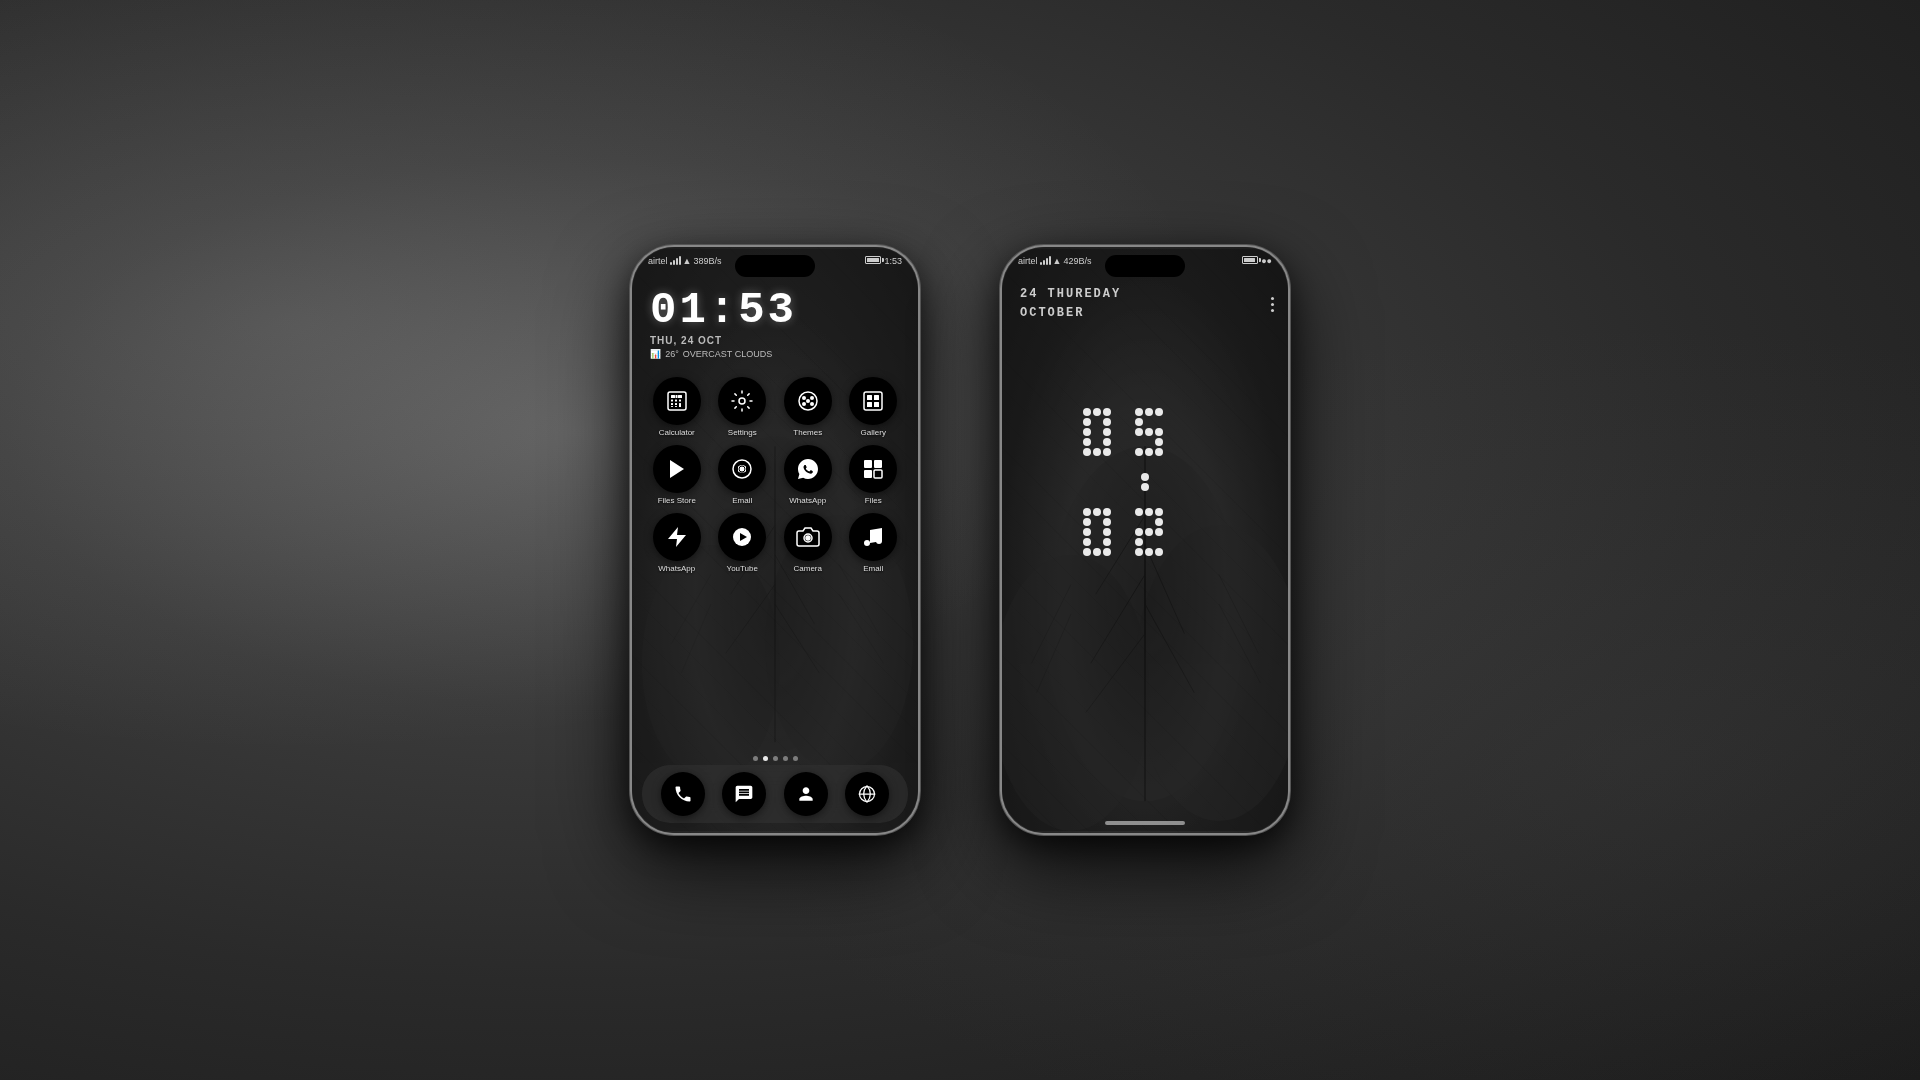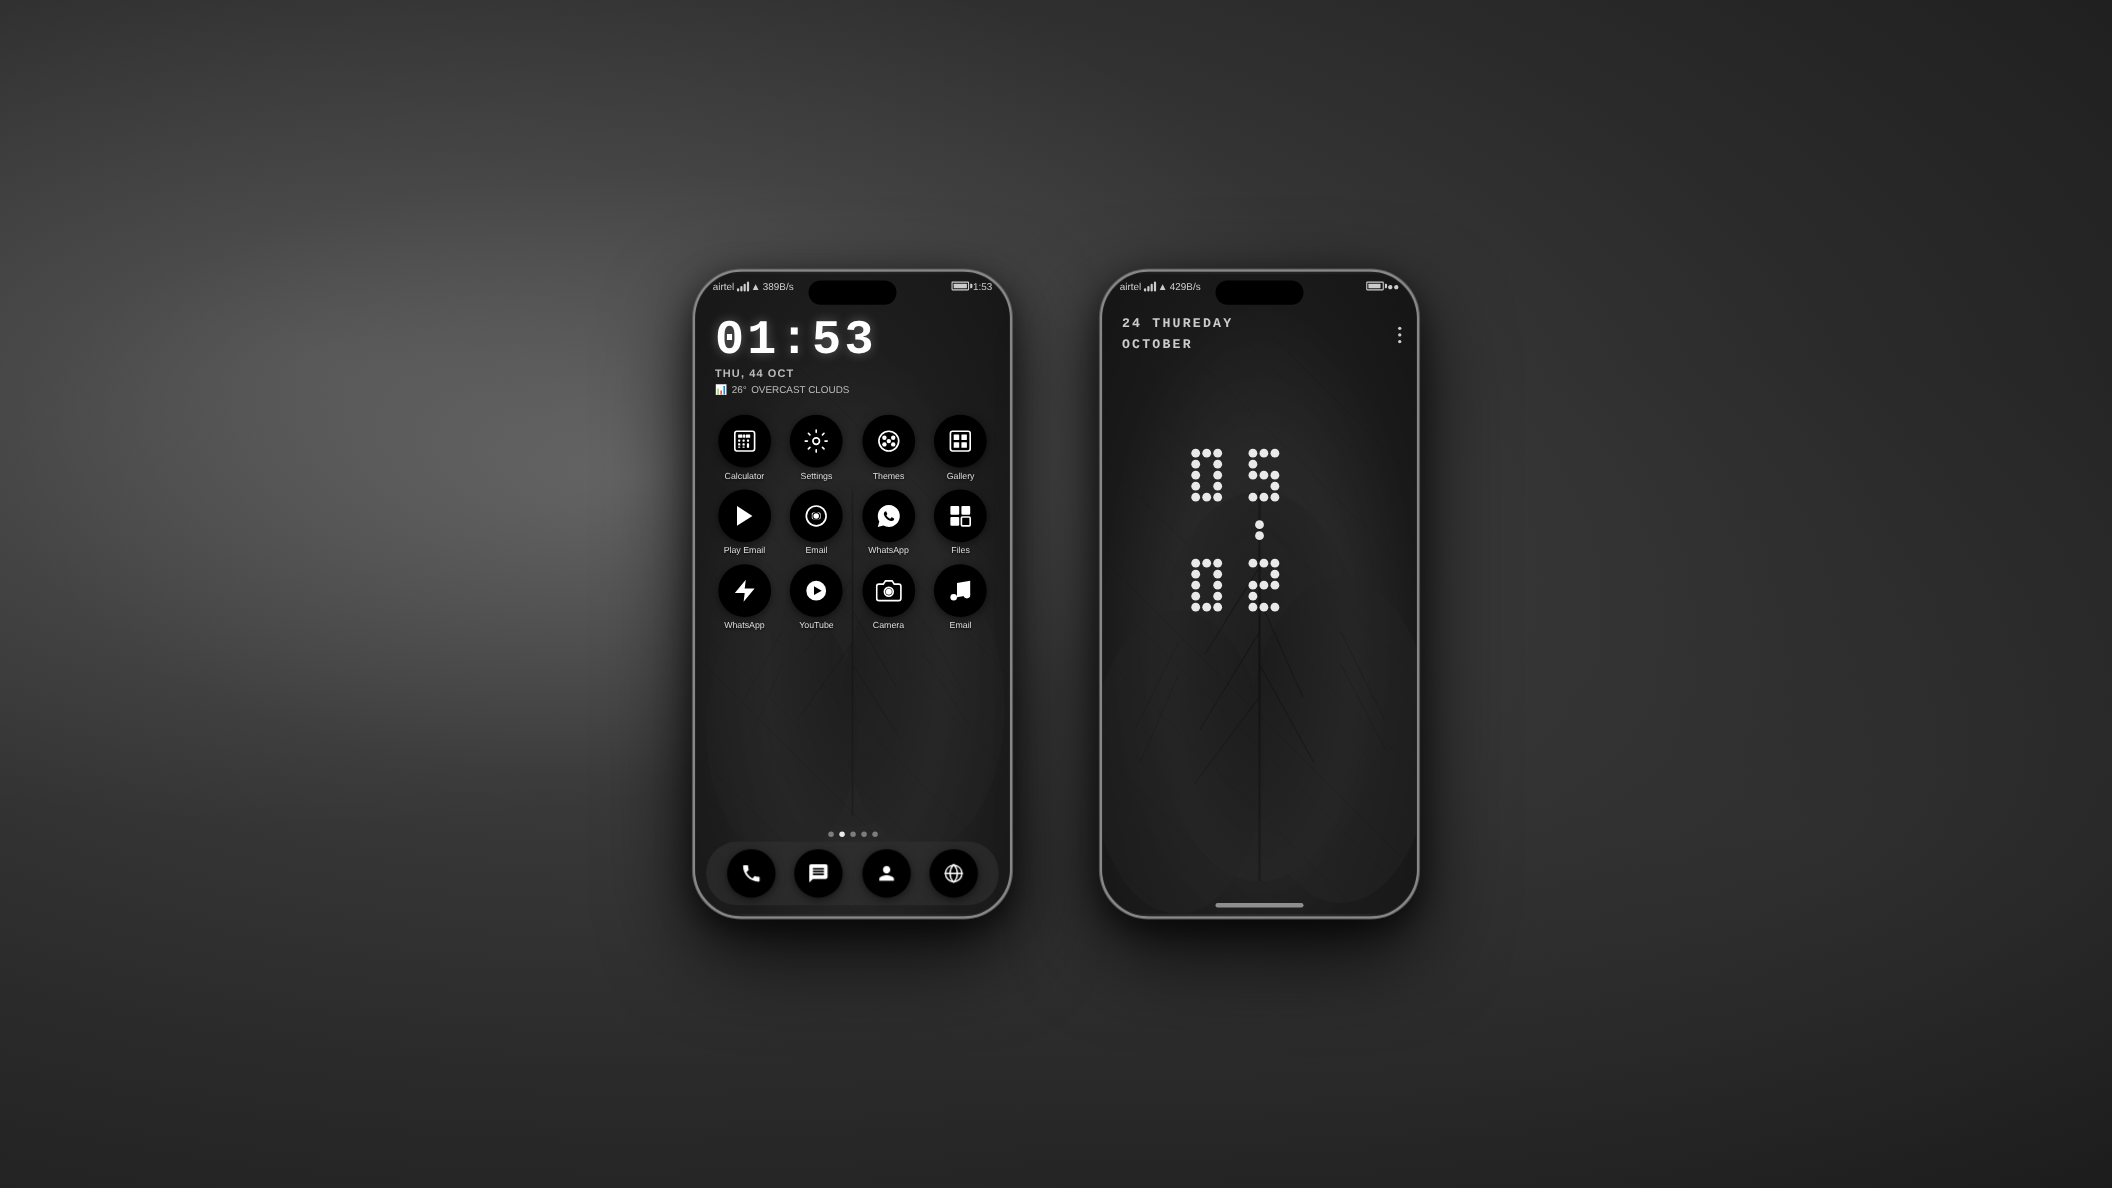--- a/index.html
+++ b/index.html
@@ -396,21 +396,21 @@
         </div>
         <div class="status-right">
           <span>
             <div class="battery-icon"><div class="battery-fill"></div></div>
           </span>
           <span>1:53</span>
         </div>
       </div>
 
       <div class="clock-time">01:53</div>
-      <div class="clock-date">THU, 44 OCT</div>
+      <div class="clock-date">THU, 24 OCT</div>
       <div class="weather-info">
         <span>📊</span>
         <span>26°</span>
         <span>OVERCAST CLOUDS</span>
       </div>
 
       <div class="app-grid">
 
         <div class="app-item">
           <div class="app-icon">
@@ -465,21 +465,21 @@
           </div>
           <span class="app-label">Gallery</span>
         </div>
 
         <div class="app-item">
           <div class="app-icon">
             <svg width="24" height="24" viewBox="0 0 24 24" fill="white">
               <polygon points="5,3 19,12 5,21" fill="white"></polygon>
             </svg>
           </div>
-          <span class="app-label">Play Email</span>
+          <span class="app-label">Files Store</span>
         </div>
         <div class="app-item">
           <div class="app-icon">
             <svg width="24" height="24" viewBox="0 0 24 24" fill="none" stroke="white" stroke-width="1.5">
               <circle cx="12" cy="12" r="9"></circle>
               <path d="M8 10c0-2.2 8-2.2 8 0v4c0 2-8 2-8 0v-4z" stroke="none" fill="white"></path>
               <circle cx="12" cy="12" r="3" fill="none" stroke="#000" stroke-width="1"></circle>
             </svg>
           </div>
           <span class="app-label">Email</span>

